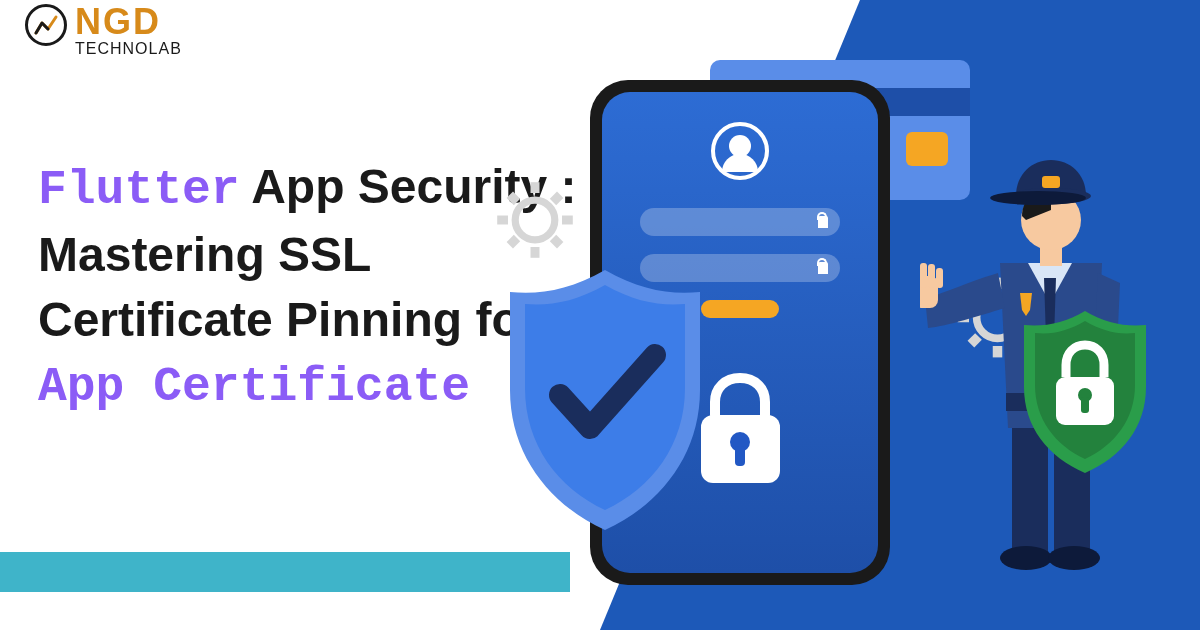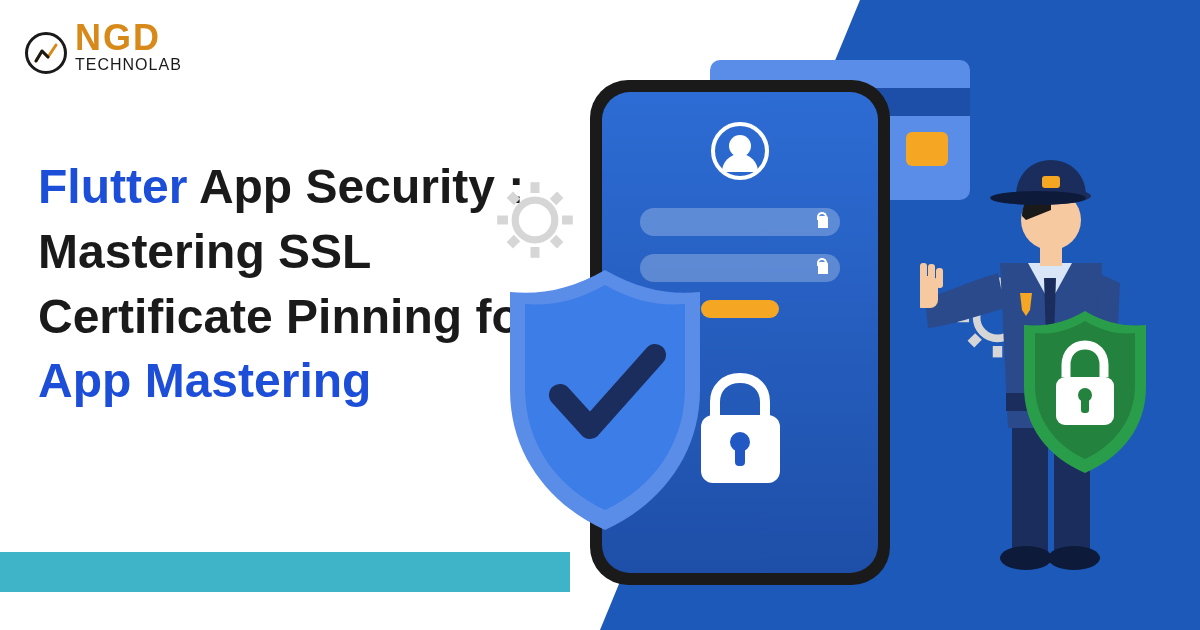--- a/index.html
+++ b/index.html
@@ -6,24 +6,24 @@
     body {
       width: 1200px;
       height: 630px;
       background: #ffffff;
       font-family: Arial, Helvetica, sans-serif;
       position: relative;
       overflow: hidden;
     }
     .logo {
       position: absolute;
-      top: 20px;
+      top: 4px;
       left: 25px;
       display: flex;
-      align-items: flex-end;
+      align-items: flex-start;
       gap: 8px;
     }
     .logo-icon {
       width: 42px;
       height: 42px;
       border: 3px solid #1a1a1a;
       border-radius: 50%;
       display: flex;
       align-items: center;
       justify-content: center;
@@ -50,21 +50,21 @@
     .headline {
       position: absolute;
       top: 155px;
       left: 38px;
       max-width: 560px;
       font-size: 48px;
       font-weight: 800;
       line-height: 1.35;
       color: #1a1a1a;
     }
-    .headline .accent-blue { color: #1d4ed8; }
+    .headline .accent-blue { color: #8b5cf6; font-family: Liberation Mono, monospace; }
     .diagonal-bg {
       position: absolute;
       top: 0;
       right: 0;
       width: 600px;
       height: 630px;
     }
     .bottom-bar {
       position: absolute;
       bottom: 38px;
@@ -230,21 +230,21 @@
       <path d="M4 22 L10 12 L16 18" stroke="#1a1a1a" stroke-width="3" fill="none" stroke-linecap="round" stroke-linejoin="round"></path>
     </svg>
   </div>
   <div class="logo-text">
     <div class="logo-name">NGD</div>
     <div class="logo-tagline">TECHNOLAB</div>
   </div>
 </div>
 
 <div class="headline">
-  <span class="accent-blue">Flutter</span><span> App Security : Mastering SSL Certificate Pinning for </span><span class="accent-blue">App Mastering</span>
+  <span class="accent-blue">Flutter</span><span> App Security : Mastering SSL Certificate Pinning for </span><span class="accent-blue">App Certificate</span>
 </div>
 
 <svg class="diagonal-bg" viewBox="0 0 600 630" preserveAspectRatio="none">
   <path d="M 260 0 L 600 0 L 600 630 L 0 630 Z" fill="#1d59b8"></path>
 </svg>
 
 <div class="bottom-bar"></div>
 
 <div class="illustration">
 

